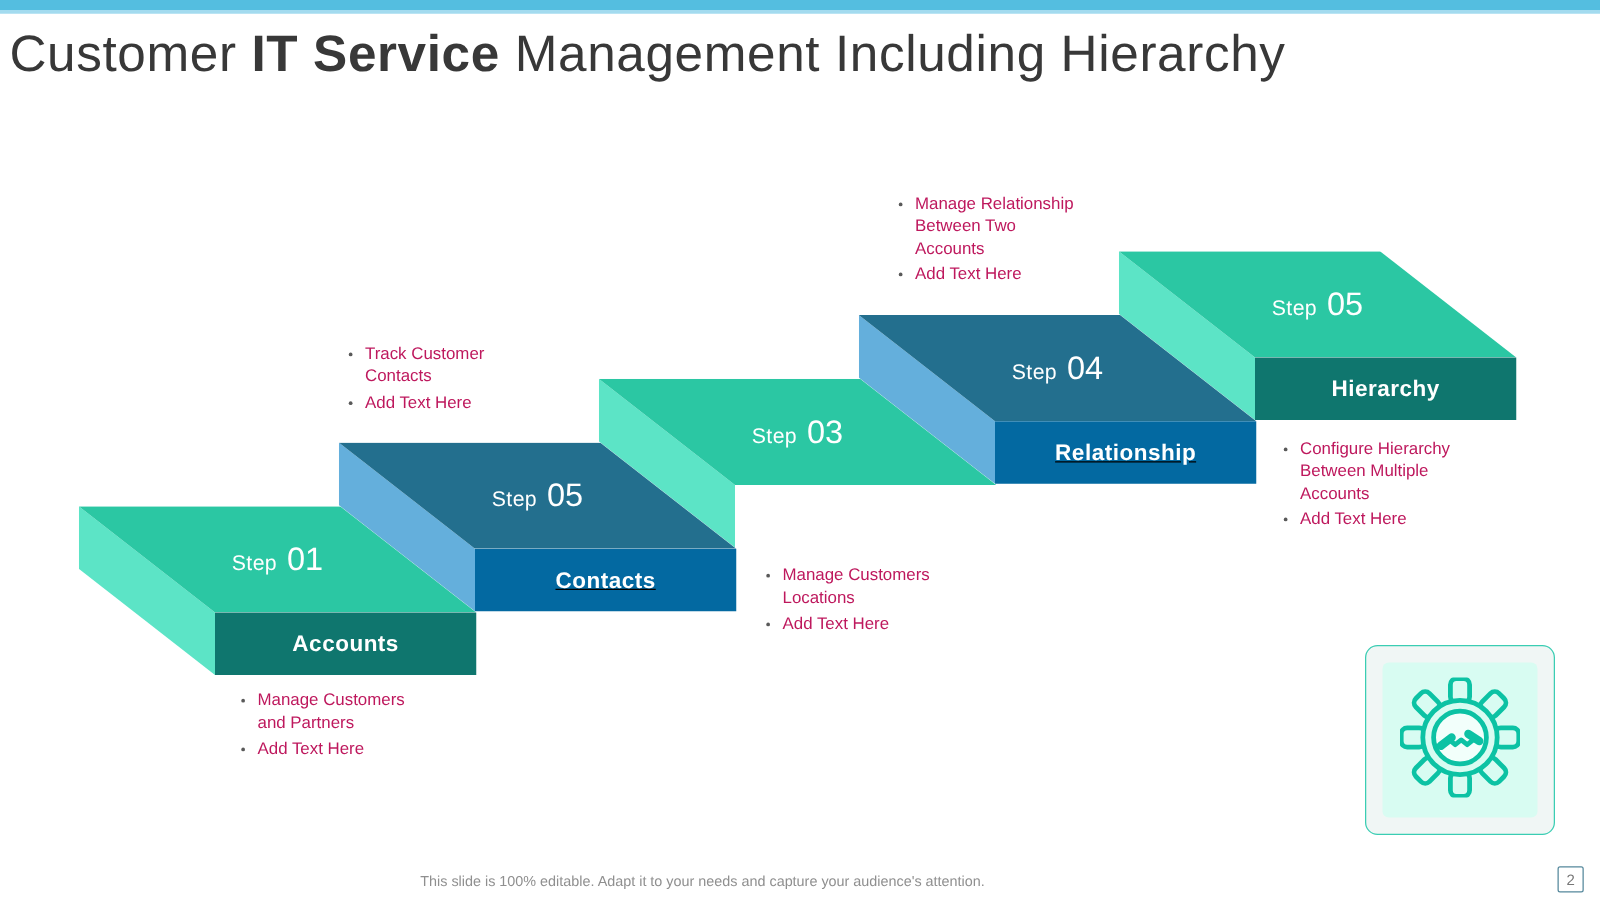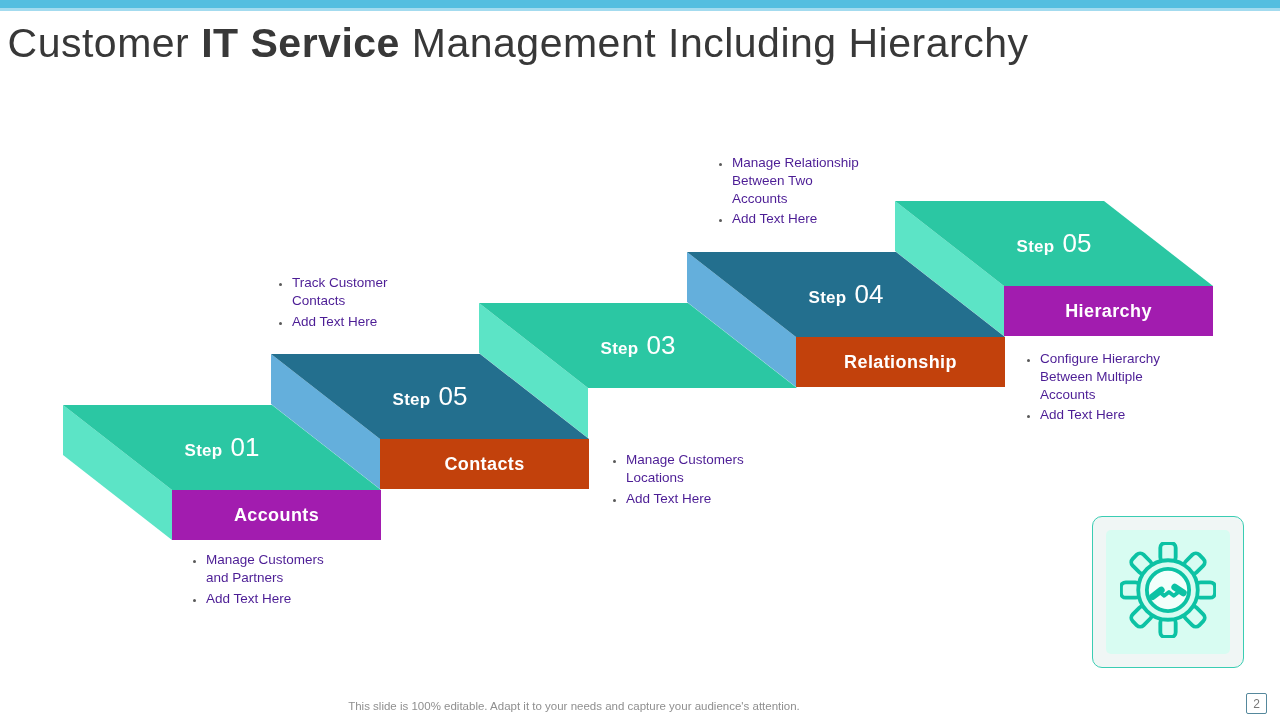--- a/index.html
+++ b/index.html
@@ -30,59 +30,59 @@
   }
   .block .face-left{
     position:absolute;left:0;top:0;width:109px;height:135px;
     clip-path:polygon(0 0,109px 85px,109px 135px,0 50px);
   }
   .block .face-front{
     position:absolute;left:109px;top:85px;width:209px;height:50px;
     display:flex;align-items:center;justify-content:center;
   }
   .step-caption{display:flex;align-items:baseline;gap:8px;color:#fff;}
-  .step-caption .w{font-size:17px;font-weight:700;letter-spacing:.3px;}
+  .step-caption .w{font-size:17px;font-weight:400;letter-spacing:.3px;}
   .step-caption .n{font-size:26px;font-weight:400;}
   .band-label{color:#fff;font-size:18px;font-weight:700;letter-spacing:.4px;}
   
   .green .face-top{background:#2bc7a3;}
   .green .face-left{background:#5ce4c6;}
-  .green .face-front{background:#a21caf;}
+  .green .face-front{background:#0f766e;}
   .blue .face-top{background:#236f8e;}
   .blue .face-left{background:#64afdc;}
-  .blue .face-front{background:#c2410c;}
+  .blue .face-front{background:#0369a1;text-decoration:underline;}
   
   .s1{left:63px;top:405px;z-index:5;}
   .s2{left:271px;top:354px;z-index:4;}
   .s3{left:479px;top:303px;z-index:3;}
   .s4{left:687px;top:252px;z-index:2;}
   .s5{left:895px;top:201px;z-index:1;}
   
-  .notes{position:absolute;color:#4c1d95;font-size:13.5px;line-height:1.32;}
+  .notes{position:absolute;color:#be185d;font-size:13.5px;line-height:1.32;}
   .notes ul{margin:0;padding:0 0 0 20px;list-style:disc;}
   .notes li{margin:0 0 3px 0;}
   .notes li::marker{color:#595959;font-size:11px;}
   .n1{left:186px;top:551px;width:157px;}
   .n2{left:272px;top:274px;width:137px;}
   .n3{left:606px;top:451px;width:157px;}
   .n4{left:712px;top:154px;width:150px;}
   .n5{left:1020px;top:350px;width:157px;}
   
   .icon-card{
     position:absolute;left:1092px;top:516px;width:152px;height:152px;
     border:1.5px solid #3acdb3;border-radius:10px;background:#f0f6f5;
     box-sizing:border-box;display:flex;align-items:center;justify-content:center;
   }
   .icon-card-inner{
     width:124px;height:124px;background:#d8fcf2;border-radius:5px;
     display:flex;align-items:center;justify-content:center;
   }
   
   .footer-note{
-    position:absolute;left:12px;top:700px;width:1124px;text-align:center;
+    position:absolute;left:0;top:700px;width:1124px;text-align:center;
     font-size:11.5px;color:#8f8f8f;
   }
   .page-box{
     position:absolute;left:1246px;top:693px;width:21px;height:21px;
     border:1px solid #55889c;border-radius:2px;background:#fff;
     box-sizing:border-box;display:flex;align-items:center;justify-content:center;
     font-size:12px;color:#777;
   }
 </style>
 </head>

